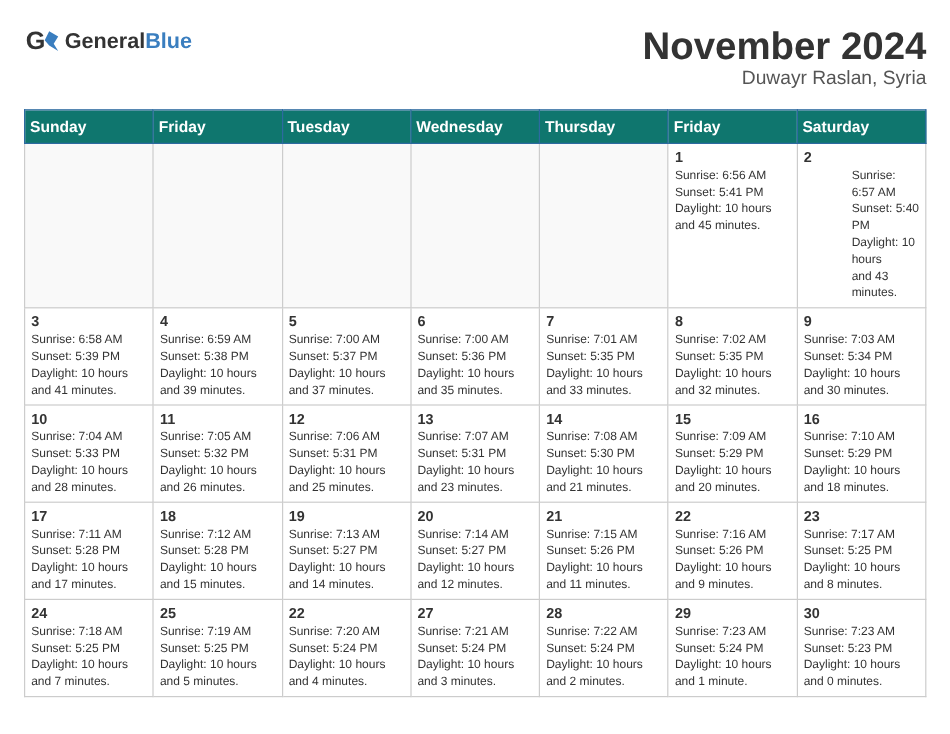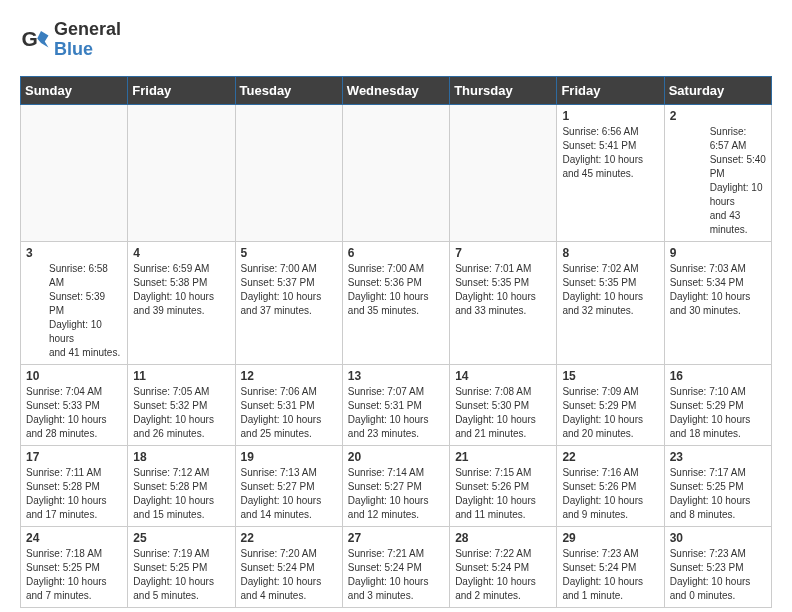--- a/index.html
+++ b/index.html
@@ -15,21 +15,20 @@
       justify-content: space-between;
       align-items: flex-start;
       margin-bottom: 16px;
     }
     .logo {
       display: flex;
       align-items: center;
     }
     .logo-text {
       display: flex;
-      flex-direction: column;
       font-size: 18px;
       font-weight: bold;
       line-height: 1.1;
     }
     .logo-text span:first-child { color: #333; }
     .logo-text span:last-child { color: #3a7ebf; }
     .logo-icon {
       width: 30px;
       height: 30px;
       margin-right: 4px;
@@ -45,21 +44,21 @@
     .subtitle {
       font-size: 16px;
       color: #555;
     }
     table {
       width: 100%;
       border-collapse: collapse;
       table-layout: fixed;
     }
     th {
-      background-color: #404040;
+      background-color: #0f766e;
       color: #fff;
       font-size: 13px;
       font-weight: bold;
       padding: 6px 4px;
       text-align: left;
       border: 1px solid #2d6aa0;
     }
     td {
       vertical-align: top;
       border: 1px solid #ccc;
@@ -93,20 +92,24 @@
   <div class="logo">
     <svg class="logo-icon" viewBox="0 0 40 40">
       <text x="2" y="28" font-size="28" font-weight="bold" fill="#333">G</text>
       <polygon points="28,8 38,14 33,22 38,30 28,24 23,18" fill="#3a7ebf"></polygon>
     </svg>
     <div class="logo-text">
       <span>General</span>
       <span>Blue</span>
     </div>
   </div>
+  <div class="title-section">
+    <div class="month-title">November 2024</div>
+    <div class="subtitle">Duwayr Raslan, Syria</div>
+  </div>
 </div>
 
 <table>
   <thead>
     <tr>
     <th>Sunday</th>
         <th>Friday</th>
         <th>Tuesday</th>
         <th>Wednesday</th>
         <th>Thursday</th>
@@ -132,21 +135,21 @@
           <div class="day-number">2</div>
           <div class="day-info" style="white-space: pre-line; margin-left: 40px;">Sunrise: 6:57 AM
 Sunset: 5:40 PM
 Daylight: 10 hours
 and 43 minutes.</div>
         </td>
       </tr>
       <tr>
         <td>
           <div class="day-number">3</div>
-          <div class="day-info" style="white-space: pre-line; margin-left: 23px;">Sunrise: 6:58 AM
+          <div class="day-info" style="white-space: pre-line;">Sunrise: 6:58 AM
 Sunset: 5:39 PM
 Daylight: 10 hours
 and 41 minutes.</div>
         </td>
         <td>
           <div class="day-number">4</div>
           <div class="day-info" style="white-space: pre-line;">Sunrise: 6:59 AM
 Sunset: 5:38 PM
 Daylight: 10 hours
 and 39 minutes.</div>

